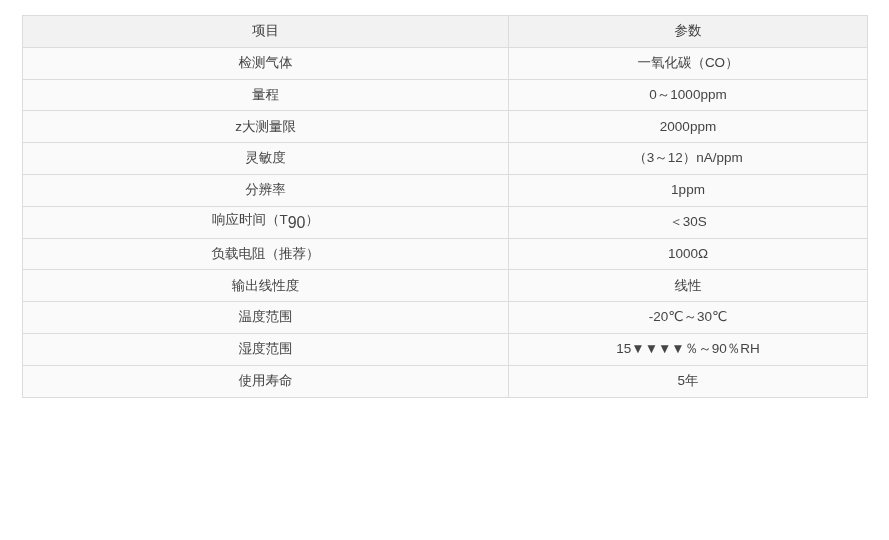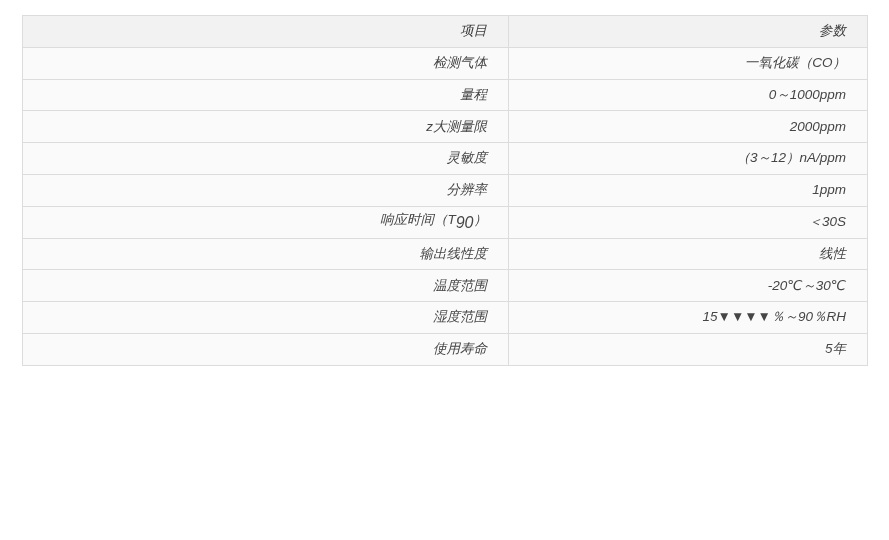--- a/index.html
+++ b/index.html
@@ -28,28 +28,27 @@
     top: 15px;
     width: 845px;
     border-collapse: collapse;
     table-layout: fixed;
     background: #ffffff;
   }
   table.spec-table td {
     border: 1px solid #dcdcdc;
     height: 30.8px;
     padding: 0 21px;
-    text-align: right;
+    text-align: center;
     vertical-align: middle;
     font-size: 13.5px;
     line-height: 1.2;
     color: #454545;
     white-space: nowrap;
     overflow: hidden;
-    font-style: italic;
   }
   table.spec-table col.c1 { width: 486px; }
   table.spec-table col.c2 { width: 359px; }
   tr.header-row td {
     background: #f2f2f2;
     color: #3d3d3d;
   }
   tr.body-row td {
     background: #fafafa;
   }
@@ -93,20 +92,24 @@
       </tr>
       <tr class="body-row">
         <td class="item-cell">分辨率</td>
         <td class="value-cell">1ppm</td>
       </tr>
       <tr class="body-row">
         <td class="item-cell">响应时间（T<sub>90</sub>）</td>
         <td class="value-cell">＜30S</td>
       </tr>
       <tr class="body-row">
+        <td class="item-cell">负载电阻（推荐）</td>
+        <td class="value-cell">1000Ω</td>
+      </tr>
+      <tr class="body-row">
         <td class="item-cell">输出线性度</td>
         <td class="value-cell">线性</td>
       </tr>
       <tr class="body-row">
         <td class="item-cell">温度范围</td>
         <td class="value-cell">-20℃～30℃</td>
       </tr>
       <tr class="body-row">
         <td class="item-cell">湿度范围</td>
         <td class="value-cell">15▼▼▼▼％～90％RH</td>

